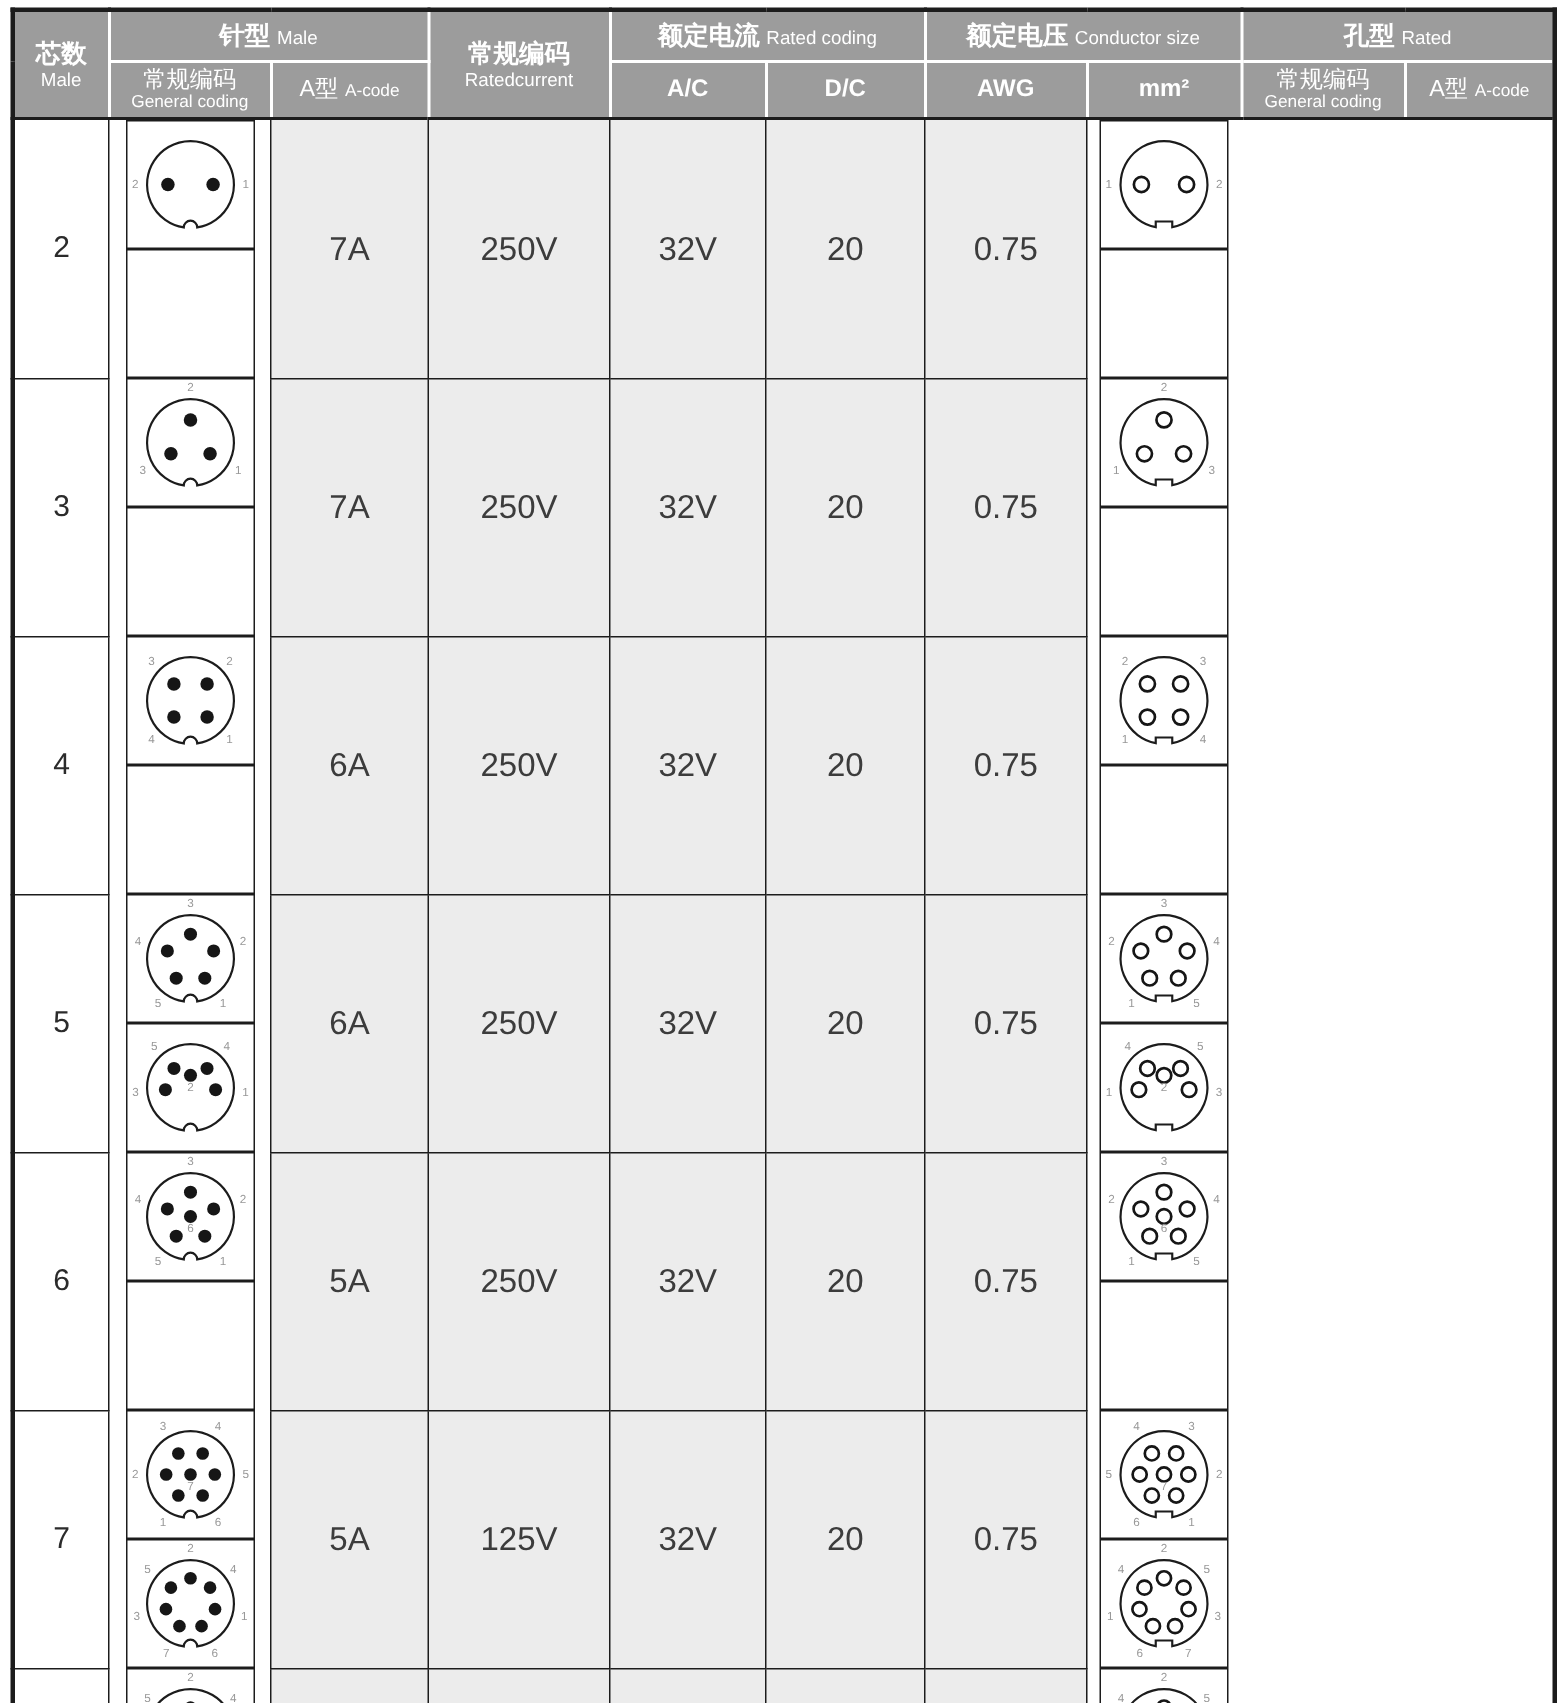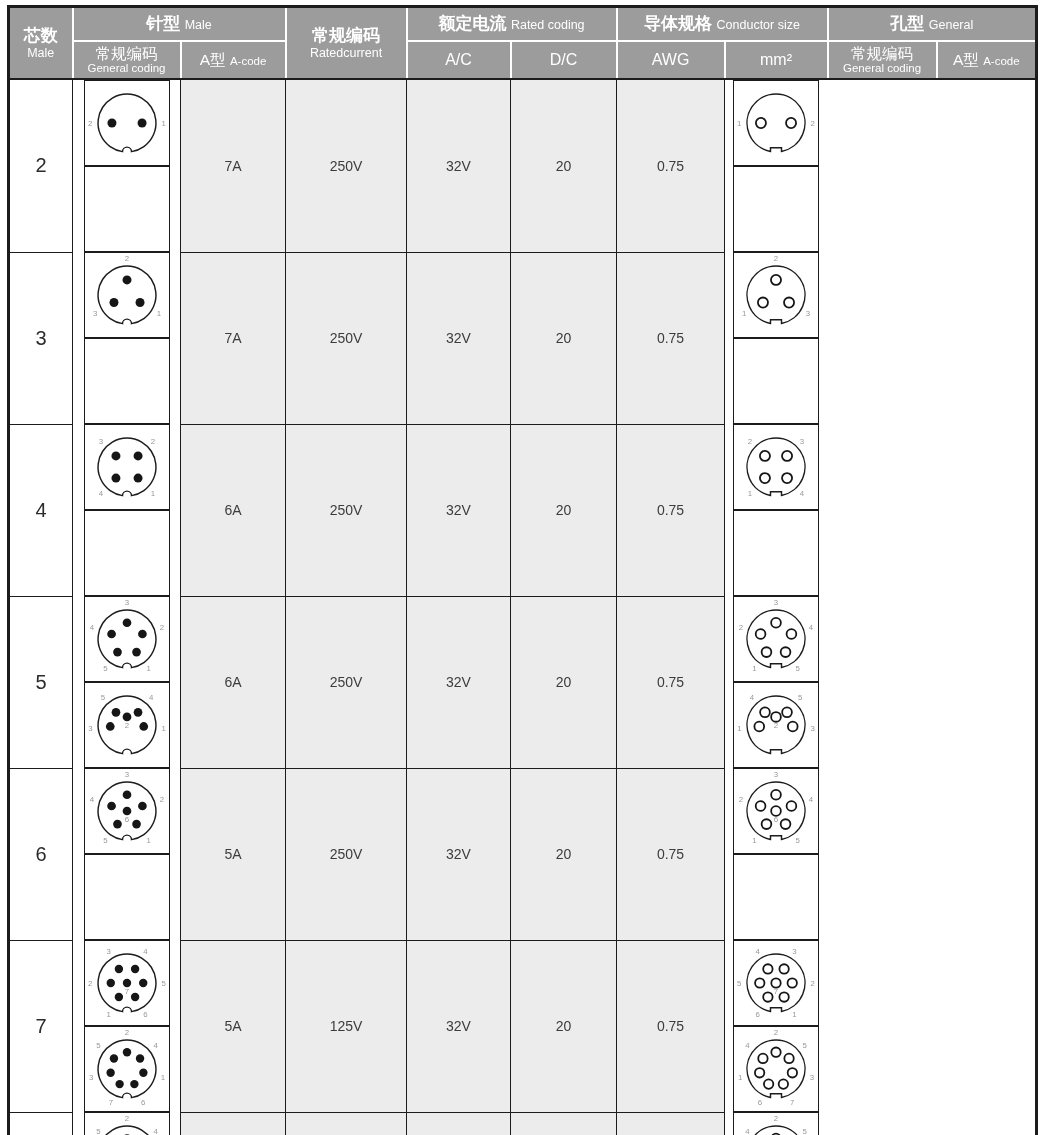--- a/index.html
+++ b/index.html
@@ -5,26 +5,26 @@
   html,body{margin:0;padding:0;background:#ffffff;font-family:"Liberation Sans","DejaVu Sans",sans-serif;}
   .wrap{padding:5px 7px;}
   table{width:1028px;table-layout:fixed;border-collapse:collapse;border:3px solid var(--line);}
   thead th{background:var(--header-bg);color:var(--header-text);border:2.5px solid #ffffff;
            font-weight:normal;padding:0;line-height:1.12;vertical-align:middle;}
   thead th.hb{border-bottom:2.5px solid var(--line);}
   th .zh-big{font-size:17px;font-weight:700;}
   th .en-sm{font-size:12.5px;font-weight:400;}
   th .zh-sub{font-size:15.5px;font-weight:400;}
   th .en-xs{font-size:11.5px;font-weight:400;}
-  th .plain{font-size:16px;font-weight:400;}
+  th .plain{font-size:16px;font-weight:700;}
   thead tr.h1 th{height:32px;}
   thead tr.h2 th{height:36px;}
   tbody td{border:1.6px solid var(--line);background:#ffffff;text-align:center;
            vertical-align:middle;height:86px;padding:0;}
-  tbody td.data{background:var(--data-col-bg);font-size:14px;color:var(--body-text);text-align:center;}
+  tbody td.data{background:var(--data-col-bg);font-size:22px;color:var(--body-text);text-align:center;}
   tbody td.pins{font-size:20px;color:#2b2b2b;}
   .conn{width:84px;height:84px;display:block;margin:0 auto;}
   .conn text{font-family:"Liberation Sans","DejaVu Sans",sans-serif;}
 </style>
 </head>
 <body>
 
 <div class="wrap">
   <table>
     <colgroup>
@@ -51,26 +51,26 @@
         </th>
         <th rowspan="2" class="hb">
           <div class="zh-big">常规编码</div>
           <div class="en-sm">Ratedcurrent</div>
         </th>
         <th colspan="2">
           <span class="zh-big">额定电流</span>
           <span class="en-sm">Rated coding</span>
         </th>
         <th colspan="2">
-          <span class="zh-big">导体规格</span>
+          <span class="zh-big">额定电压</span>
           <span class="en-sm">Conductor size</span>
         </th>
         <th colspan="2">
           <span class="zh-big">孔型</span>
-          <span class="en-sm">General</span>
+          <span class="en-sm">Rated</span>
         </th>
       </tr>
       <tr class="h2">
         <th class="hb">
           <div class="zh-sub">常规编码</div>
           <div class="en-xs">General coding</div>
         </th>
         <th class="hb">
           <span class="zh-sub">A型</span>
           <span class="en-xs">A-code</span>

